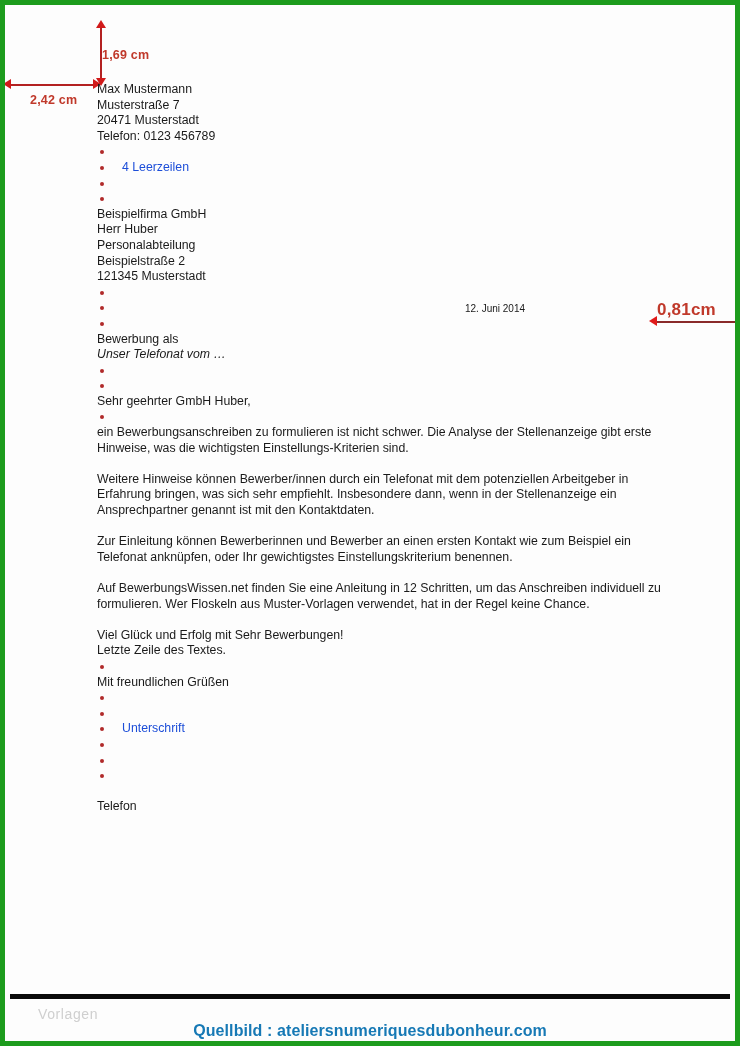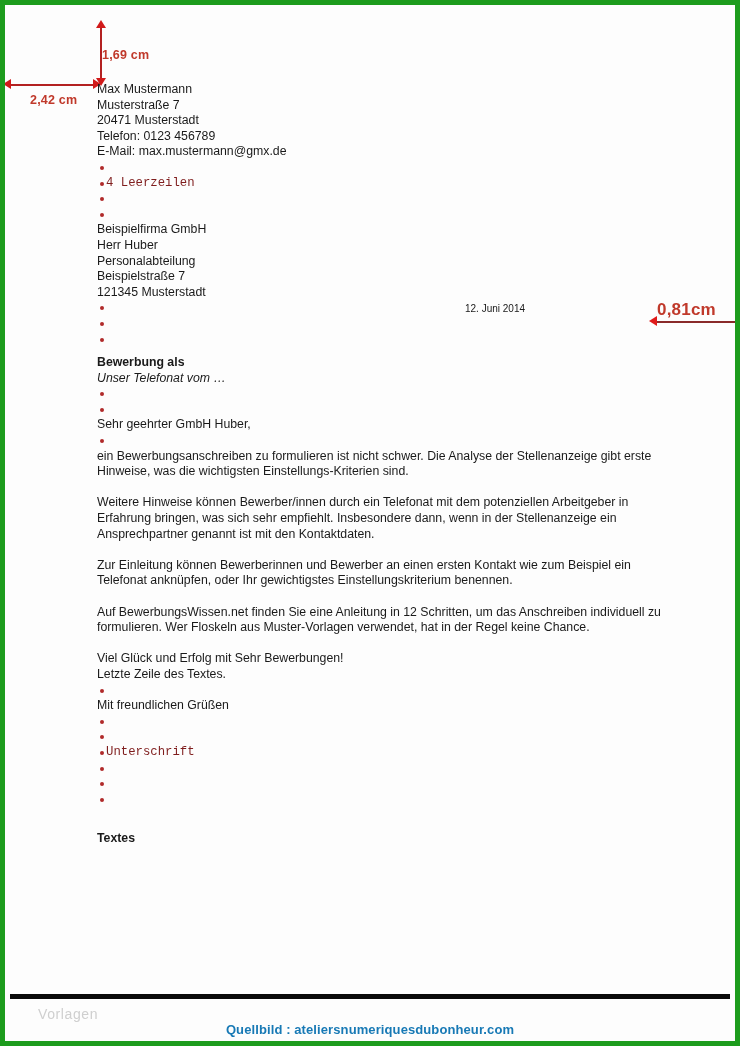--- a/index.html
+++ b/index.html
@@ -112,45 +112,44 @@
   .letter{
     position:absolute;
     left:92px;
     top:77px;
     width:580px;
     font-size:12.3px;
     color:#1a1a1a;
     line-height:15.6px;
   }
   .line{ white-space:pre-wrap; }
-  .bold{ font-weight:bold;margin-top:8px; }
+  .bold{ font-weight:normal; }
   .italic{ font-style:italic; }
   .spacer{ height:15.6px; }
 
   
   .bullet-row{
     position:relative;
     height:15.6px;
     line-height:15.6px;
     color:#cf4b53;
     font-size:12.3px;
   }
   .bullet-row .dot{
     position:absolute;
     left:3px; top:6px;
     width:4px;height:4px;
     border-radius:50%;
     background:#b02a2a;
   }
   .bullet-row .btxt{
     position:absolute;
-    left:9px; top:0;
-    color:#7f1d1d;
+    left:25px; top:0;
+    color:#1d4ed8;
     white-space:nowrap;
-    font-family:Liberation Mono, monospace;
   }
   .para{ margin:0 0 15.6px 0; }
 
   
   .dateline{
     position:absolute;
     left:460px;
     top:298px;
     font-size:10px;
     color:#1a1a1a;
@@ -170,21 +169,21 @@
     left:33px; top:1001px;
     font-size:14px;
     color:#cfcfcf;
     letter-spacing:.6px;
   }
   .caption{
     position:absolute;
     left:0; right:0;
     top:1017px;
     text-align:center;
-    font-size:13px;
+    font-size:16px;
     font-weight:bold;
     color:#1779b5;
     letter-spacing:.1px;
     text-shadow:0 1px 0 rgba(255,255,255,.6);
   }
 </style>
 </head>
 <body>
 
 <div class="page">
@@ -201,42 +200,41 @@
 
   <div class="dateline">12. Juni 2014</div>
 
   <div class="letter">
 
     <div>
       <div class="line">Max Mustermann</div>
       <div class="line">Musterstraße 7</div>
       <div class="line">20471 Musterstadt</div>
       <div class="line">Telefon: 0123 456789</div>
-      <div class="line">E-Mail: max.mustermann@gmx.de</div>
     </div>
 
     <div class="bullet-row">
       <span class="dot"></span>
     </div>
     <div class="bullet-row">
       <span class="dot"></span>
       <span class="btxt">4 Leerzeilen</span>
     </div>
     <div class="bullet-row">
       <span class="dot"></span>
     </div>
     <div class="bullet-row">
       <span class="dot"></span>
     </div>
 
     <div>
       <div class="line">Beispielfirma GmbH</div>
       <div class="line">Herr Huber</div>
       <div class="line">Personalabteilung</div>
-      <div class="line">Beispielstraße 7</div>
+      <div class="line">Beispielstraße 2</div>
       <div class="line">121345 Musterstadt</div>
     </div>
 
     <div class="bullet-row">
       <span class="dot"></span>
     </div>
     <div class="bullet-row">
       <span class="dot"></span>
     </div>
     <div class="bullet-row">
@@ -289,19 +287,19 @@
     </div>
     <div class="bullet-row">
       <span class="dot"></span>
     </div>
     <div class="bullet-row">
       <span class="dot"></span>
     </div>
 
     <div class="spacer"></div>
 
-    <div class="line bold">Textes</div>
+    <div class="line bold">Telefon</div>
   </div>
 
   <div class="black-bar"></div>
   <div class="vorlagen">Vorlagen</div>
   <div class="caption">Quellbild : ateliersnumeriquesdubonheur.com</div>
 </div>
 
 </body></html>

